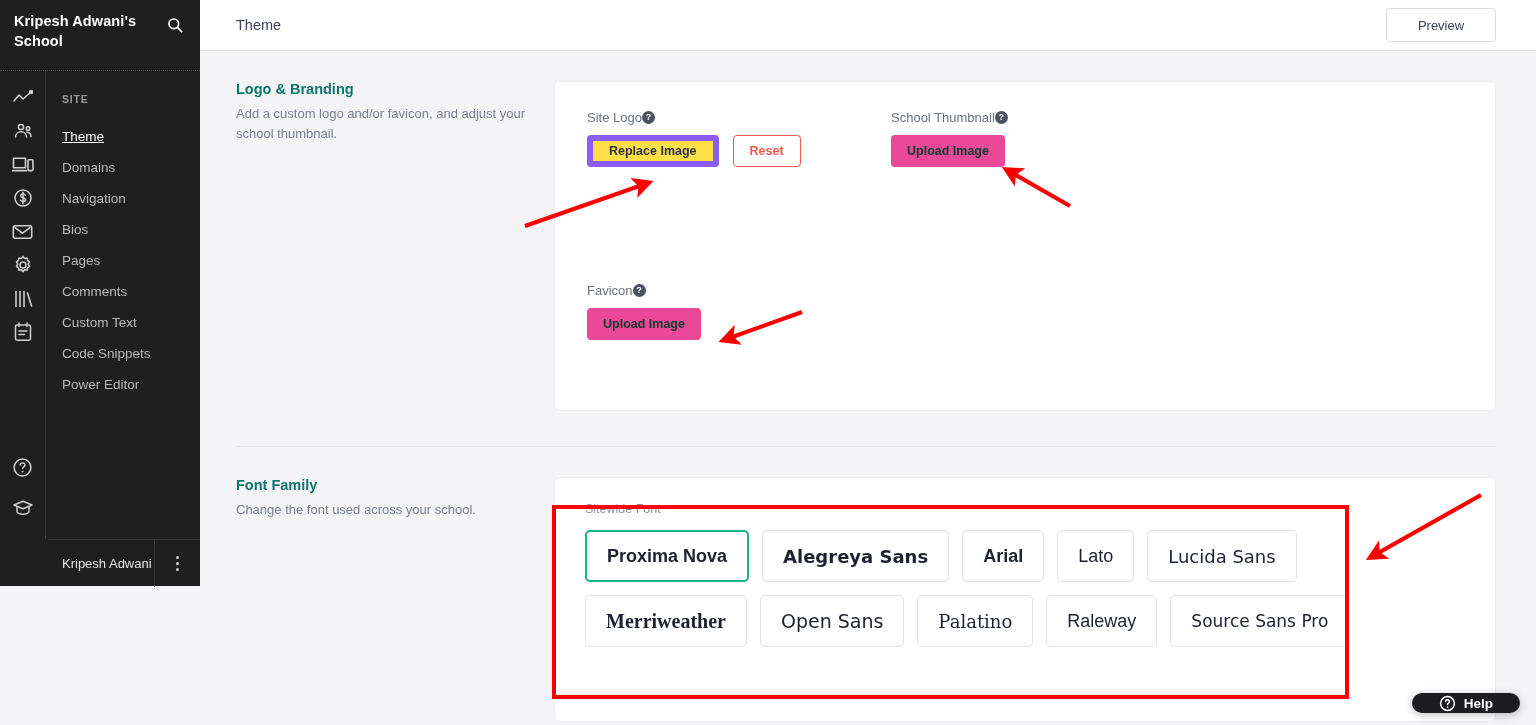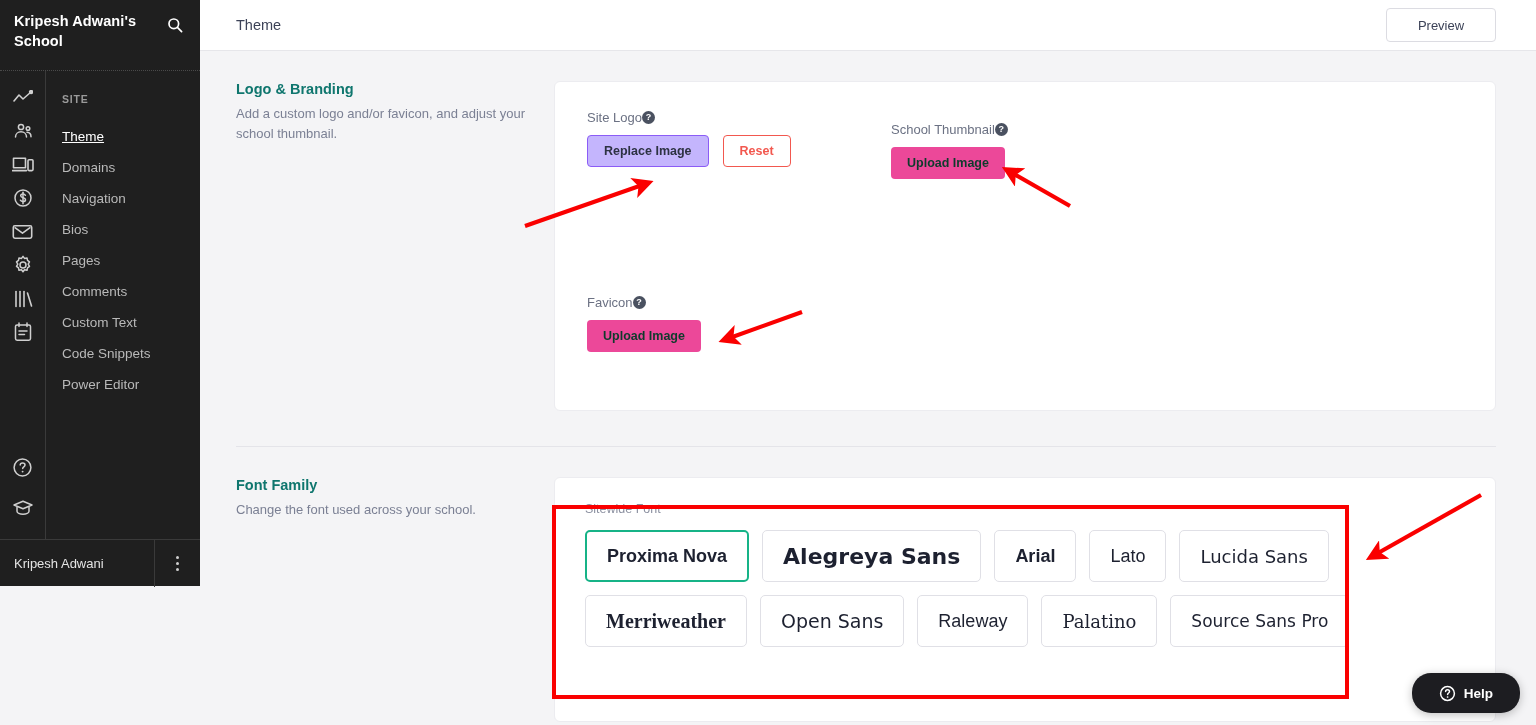--- a/index.html
+++ b/index.html
@@ -59,20 +59,21 @@
     font-size: 13.5px; color: #b9b9b9;
     padding: 8px 0; cursor: pointer; display: block;
   }
   .subnav-item.active { color: #ffffff; text-decoration: underline; }
 
   .sidebar-footer {
     height: 47px;
     border-top: 1px solid #3a3a3a;
     display: flex; align-items: center;
     padding: 0 0 0 14px;
+    margin-left: 48px;
   }
   .footer-user { flex: 1; font-size: 13px; color: #e4e4e4; }
   .footer-menu {
     width: 46px; height: 47px;
     border-left: 1px solid #3a3a3a;
     display: flex; align-items: center; justify-content: center;
     cursor: pointer;
   }
   .dots { display: flex; flex-direction: column; gap: 3px; }
   .dots i { width: 3px; height: 3px; background: #cfcfcf; border-radius: 50%; display: block; }
@@ -125,60 +126,60 @@
     line-height: 1; cursor: pointer;
   }
   .btn-row { display: flex; gap: 14px; }
   .btn {
     height: 32px; border-radius: 4px;
     font-size: 12.5px; font-weight: 700;
     font-family: "Liberation Sans", sans-serif;
     cursor: pointer; padding: 0 16px;
     display: inline-flex; align-items: center; justify-content: center;
   }
-  .btn-outline { background: #c4b5fd; border: 1px solid #8b5cf6; color: #2d3243; min-width: 109px; }
+  .btn-outline { background: #fde047; border: 6px solid #8b5cf6; color: #2d3243; min-width: 109px; }
   .btn-danger  { background: #fff; border: 1px solid #f2584f; color: #f2584f; min-width: 63px; }
   .btn-green   { background: #ec4899; border: none; color: #0e3b2c; min-width: 108px; }
 
   .branding-cols { display: flex; }
   .col-logo { width: 304px; flex: 0 0 304px; }
-  .col-thumb { flex: 1; margin-top: 12px; }
+  .col-thumb { flex: 1; }
   .favicon-block { margin-top: 116px; }
 
   
   .card-font { padding: 24px 30px 28px 30px; min-height: 245px; }
   .font-sublabel { font-size: 12.5px; color: #8b90a0; margin-bottom: 14px; }
   .font-grid { display: flex; flex-wrap: wrap; gap: 13px; }
   .font-chip {
     border: 1px solid #e0e0e6; border-radius: 5px;
     background: #ffffff; color: #1d2130;
     height: 52px; padding: 0 20px;
     display: inline-flex; align-items: center; justify-content: center;
     font-size: 18px; cursor: pointer;
   }
   .font-chip.selected { border: 2px solid #16b387; }
   .f-proxima    { font-family: "Liberation Sans", sans-serif; font-weight: 600; }
-  .f-alegreya   { font-family: "DejaVu Sans", sans-serif; font-weight: 600; font-size: 22px; }
+  .f-alegreya   { font-family: "DejaVu Sans", sans-serif; font-weight: 600; font-size: 18px; }
   .f-arial      { font-family: "Liberation Sans", sans-serif; font-weight: 600; }
   .f-helvetica  { font-family: "Liberation Sans", sans-serif; font-weight: 600; }
   .f-lato       { font-family: "Liberation Sans", sans-serif; }
   .f-lucida     { font-family: "DejaVu Sans", sans-serif; }
   .f-merri      { font-family: "Liberation Serif", serif; font-weight: 700; font-size: 20px; }
   .f-opensans   { font-family: "DejaVu Sans", sans-serif; font-size: 19px; }
   .f-palatino   { font-family: "DejaVu Serif", serif; font-size: 18px; }
   .f-raleway    { font-family: "Liberation Sans", sans-serif; font-size: 18px; }
   .f-sourcesans { font-family: "DejaVu Sans", sans-serif; font-size: 17px; }
 
   
   .overlay { position: absolute; inset: 0; pointer-events: none; z-index: 50; }
 
   
   .help-widget {
     position: absolute; right: 16px; bottom: 12px;
-    height: 40px; width: 108px;
+    height: 20px; width: 108px;
     background: #1d1d21; color: #ffffff;
     border-radius: 19px;
     display: flex; align-items: center; justify-content: center; gap: 8px;
     font-size: 13.5px; font-weight: 700;
     cursor: pointer; z-index: 60;
     box-shadow: 0 2px 10px rgba(0,0,0,.25);
   }
 </style>
 </head>
 <body>
@@ -355,22 +356,22 @@
         <div class="card card-font">
           <div class="font-sublabel">Sitewide Font</div>
           <div class="font-grid">
             <div class="font-chip selected f-proxima">Proxima Nova</div>
             <div class="font-chip f-alegreya">Alegreya Sans</div>
             <div class="font-chip f-arial">Arial</div>
             <div class="font-chip f-lato">Lato</div>
             <div class="font-chip f-lucida">Lucida Sans</div>
             <div class="font-chip f-merri">Merriweather</div>
             <div class="font-chip f-opensans">Open Sans</div>
+            <div class="font-chip f-palatino">Palatino</div>
             <div class="font-chip f-raleway">Raleway</div>
-            <div class="font-chip f-palatino">Palatino</div>
             <div class="font-chip f-sourcesans">Source Sans Pro</div>
           </div>
         </div>
       </div>
     </div>
   </section>
 
   <svg class="overlay" width="1536" height="725" viewBox="0 0 1536 725">
     <defs>
       <marker id="ah" markerWidth="5" markerHeight="5" refX="3.6" refY="2.5" orient="auto">

